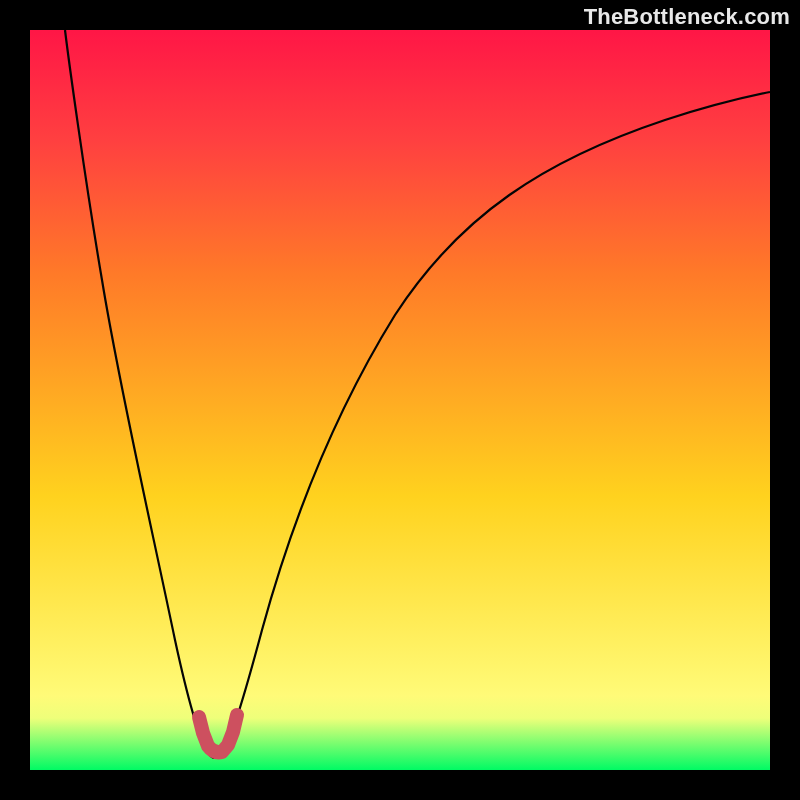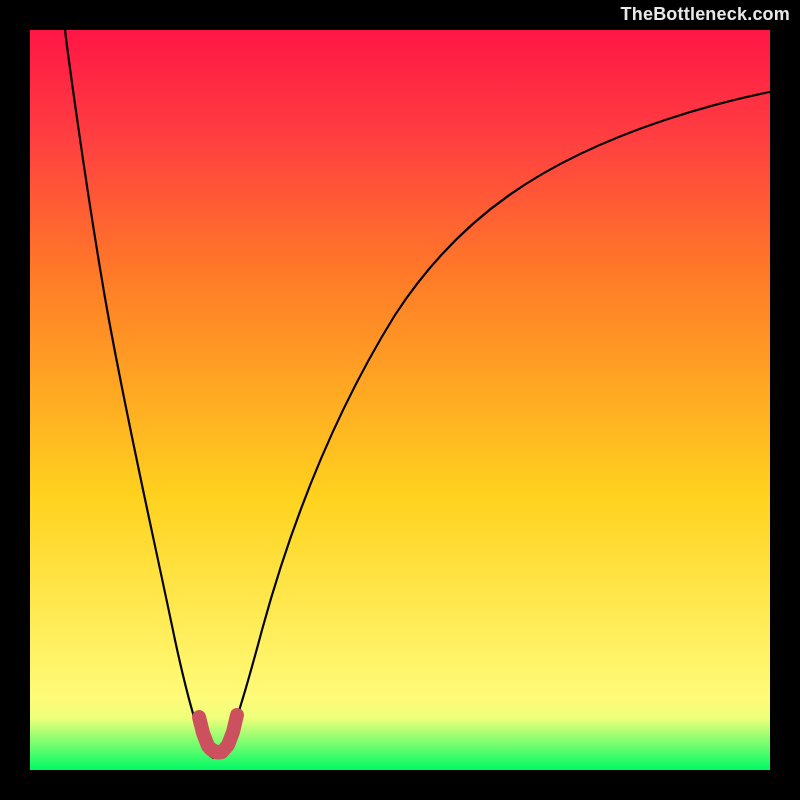--- a/index.html
+++ b/index.html
@@ -40,21 +40,21 @@
     top: 0;
     width: 800px;
     height: 800px;
     pointer-events: none;
   }
   .watermark {
     position: absolute;
     top: 4px;
     right: 10px;
     color: #e8e8e8;
-    font-size: 18px;
+    font-size: 22px;
     font-weight: 700;
     letter-spacing: 0.2px;
     pointer-events: none;
   }
 </style>
 </head>
 <body>
 
 <div class="stage">
 

